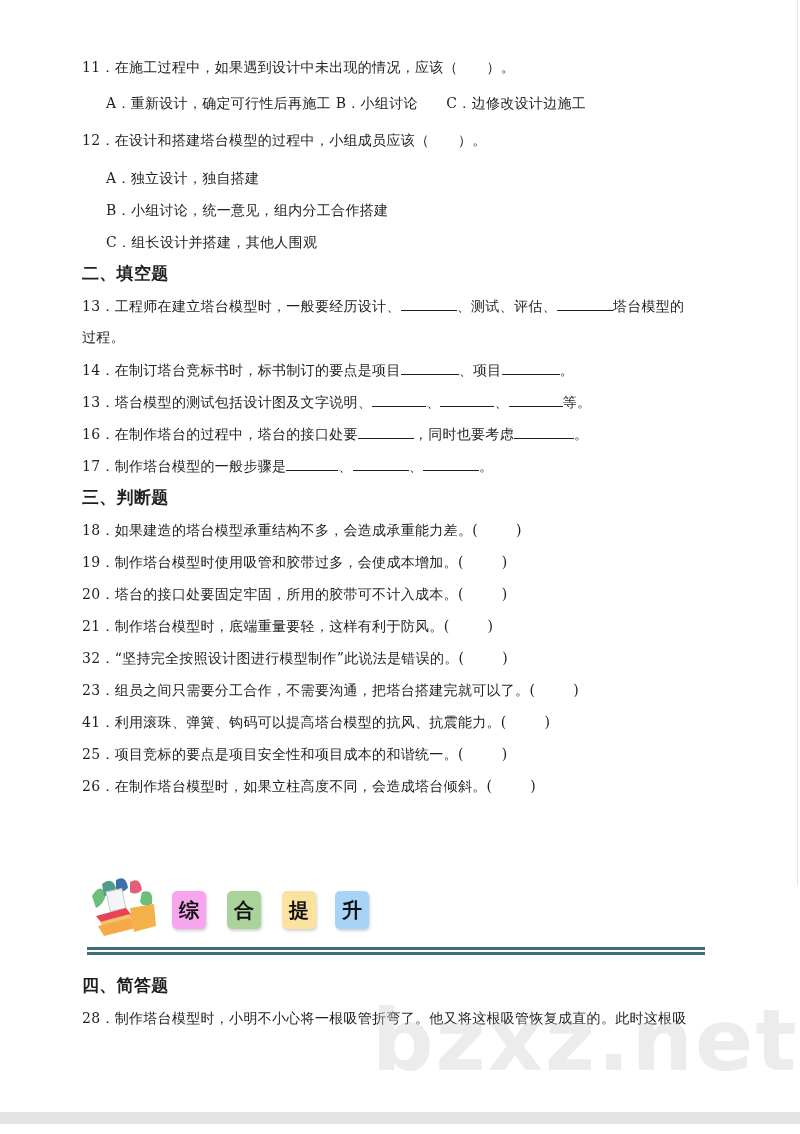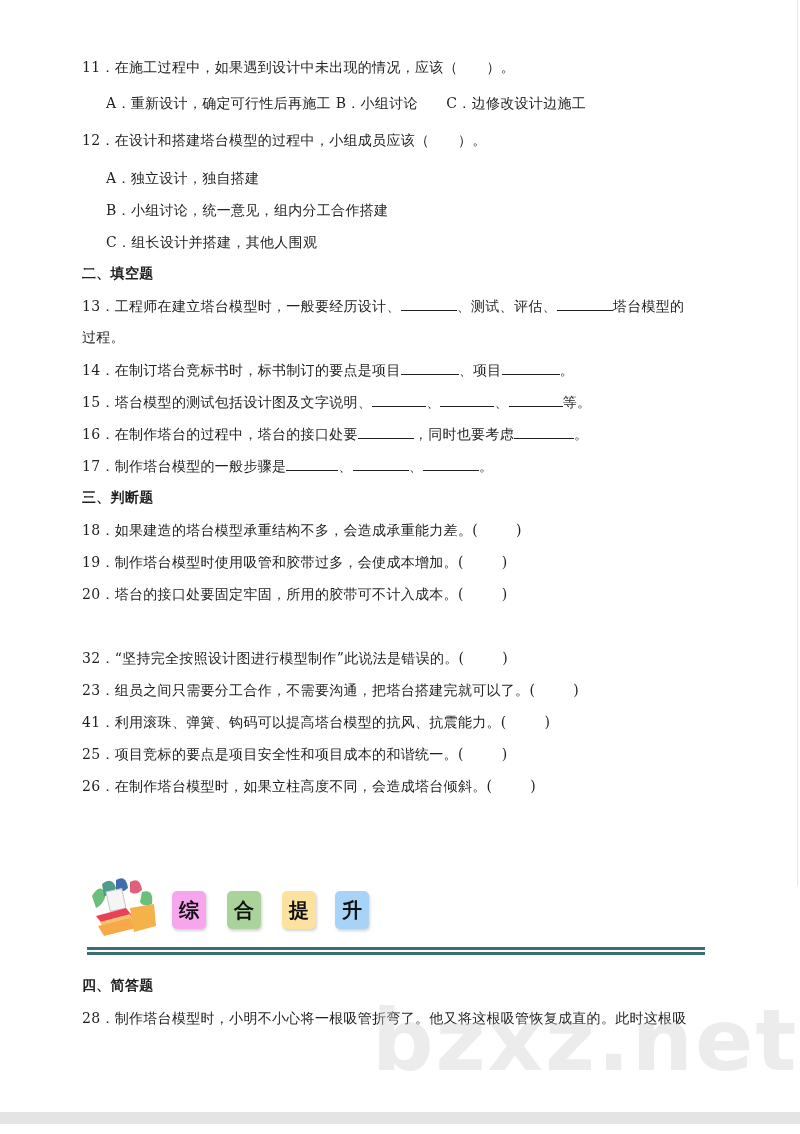--- a/index.html
+++ b/index.html
@@ -4,21 +4,21 @@
 <style>
   html, body { margin: 0; padding: 0; }
   body {
     width: 800px; height: 1134px; background: #ffffff; position: relative; overflow: hidden;
     font-family: "DejaVu Serif", "Liberation Serif", serif; color: #1f1f1f;
   }
   .page { position: absolute; left: 0; top: 0; width: 797px; height: 886px; background: #fff; border-right: 1px solid #e6e6e6; }
   .bottom-band { position: absolute; left: 0; top: 1112px; width: 800px; height: 12px; background: #e4e4e4; }
   .line { position: absolute; left: 82px; font-size: 14px; line-height: 20px; white-space: nowrap; letter-spacing: 0.3px; }
   .opt { left: 106px; }
-  .heading { font-weight: bold; font-size: 14px; font-family: Liberation Serif, serif; }
+  .heading { font-weight: bold; font-size: 17px; font-family: Liberation Serif, serif; }
   .blank { display: inline-block; border-bottom: 1px solid #222; height: 14px; vertical-align: baseline; }
   .paren { display: inline-block; }
   .banner { position: absolute; left: 86px; top: 874px; height: 64px; width: 300px; }
   .deco { position: absolute; left: 0; top: 0; width: 76px; height: 62px; }
   .tile {
     position: absolute; top: 17px; width: 34px; height: 38px; border-radius: 5px;
     display: flex; align-items: center; justify-content: center;
     font-family: "DejaVu Sans", "Liberation Sans", sans-serif; font-weight: bold; font-size: 20px; color: #111;
     box-shadow: 1px 2px 3px rgba(0,0,0,0.18);
   }
@@ -48,36 +48,37 @@
   <div class="line" style="top:296px">
     <span>13．工程师在建立塔台模型时，一般要经历设计、</span><span class="blank" style="width:56px"></span><span>、测试、评估、</span><span class="blank" style="width:56px"></span><span>塔台模型的</span>
   </div>
   <div class="line" style="top:327px">过程。</div>
 
   <div class="line" style="top:360px">
     <span>14．在制订塔台竞标书时，标书制订的要点是项目</span><span class="blank" style="width:58px"></span><span>、项目</span><span class="blank" style="width:58px"></span><span>。</span>
   </div>
 
   <div class="line" style="top:392px">
-    <span>15．塔台模型的测试包括设计图及文字说明、</span><span class="blank" style="width:54px"></span><span>、</span><span class="blank" style="width:54px"></span><span>、</span><span class="blank" style="width:54px"></span><span>等。</span>
+    <span>13．塔台模型的测试包括设计图及文字说明、</span><span class="blank" style="width:54px"></span><span>、</span><span class="blank" style="width:54px"></span><span>、</span><span class="blank" style="width:54px"></span><span>等。</span>
   </div>
 
   <div class="line" style="top:424px">
     <span>16．在制作塔台的过程中，塔台的接口处要</span><span class="blank" style="width:56px"></span><span>，同时也要考虑</span><span class="blank" style="width:60px"></span><span>。</span>
   </div>
 
   <div class="line" style="top:456px">
     <span>17．制作塔台模型的一般步骤是</span><span class="blank" style="width:52px"></span><span>、</span><span class="blank" style="width:56px"></span><span>、</span><span class="blank" style="width:56px"></span><span>。</span>
   </div>
 
   <div class="line heading" style="top:488px">三、判断题</div>
 
   <div class="line" style="top:520px"><span>18．如果建造的塔台模型承重结构不多，会造成承重能力差。</span><span class="paren" style="margin-right:38px">(</span><span>)</span></div>
   <div class="line" style="top:552px"><span>19．制作塔台模型时使用吸管和胶带过多，会使成本增加。</span><span class="paren" style="margin-right:38px">(</span><span>)</span></div>
   <div class="line" style="top:584px"><span>20．塔台的接口处要固定牢固，所用的胶带可不计入成本。</span><span class="paren" style="margin-right:38px">(</span><span>)</span></div>
+  <div class="line" style="top:616px"><span>21．制作塔台模型时，底端重量要轻，这样有利于防风。</span><span class="paren" style="margin-right:38px">(</span><span>)</span></div>
   <div class="line" style="top:648px"><span>32．“坚持完全按照设计图进行模型制作”此说法是错误的。</span><span class="paren" style="margin-right:38px">(</span><span>)</span></div>
   <div class="line" style="top:680px"><span>23．组员之间只需要分工合作，不需要沟通，把塔台搭建完就可以了。</span><span class="paren" style="margin-right:38px">(</span><span>)</span></div>
   <div class="line" style="top:712px"><span>41．利用滚珠、弹簧、钩码可以提高塔台模型的抗风、抗震能力。</span><span class="paren" style="margin-right:38px">(</span><span>)</span></div>
   <div class="line" style="top:744px"><span>25．项目竞标的要点是项目安全性和项目成本的和谐统一。</span><span class="paren" style="margin-right:38px">(</span><span>)</span></div>
   <div class="line" style="top:776px"><span>26．在制作塔台模型时，如果立柱高度不同，会造成塔台倾斜。</span><span class="paren" style="margin-right:38px">(</span><span>)</span></div>
 
   <div class="banner">
     <svg class="deco" viewBox="0 0 76 62">
       <path d="M6 22 Q14 8 20 20 Q18 30 10 34 Z" fill="#6bbf7a"></path>
       <path d="M16 10 Q26 2 30 14 Q26 22 18 22 Z" fill="#4f9c8a"></path>

